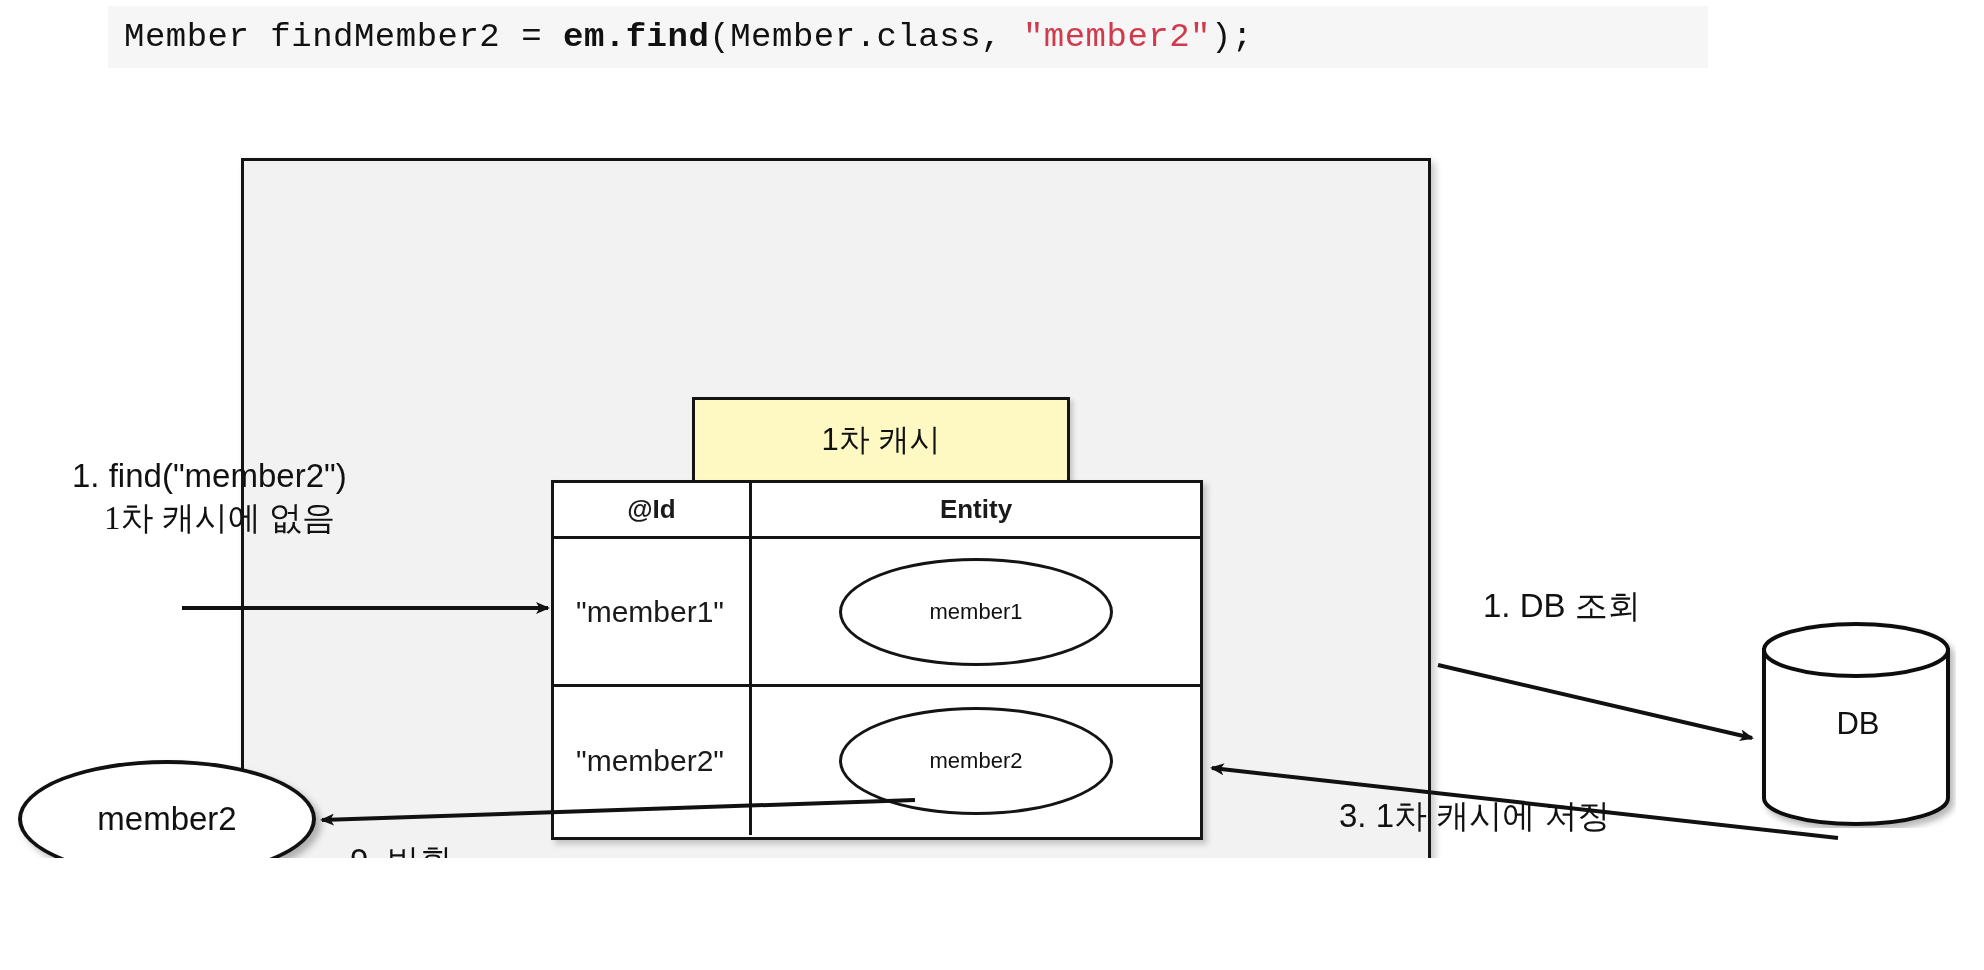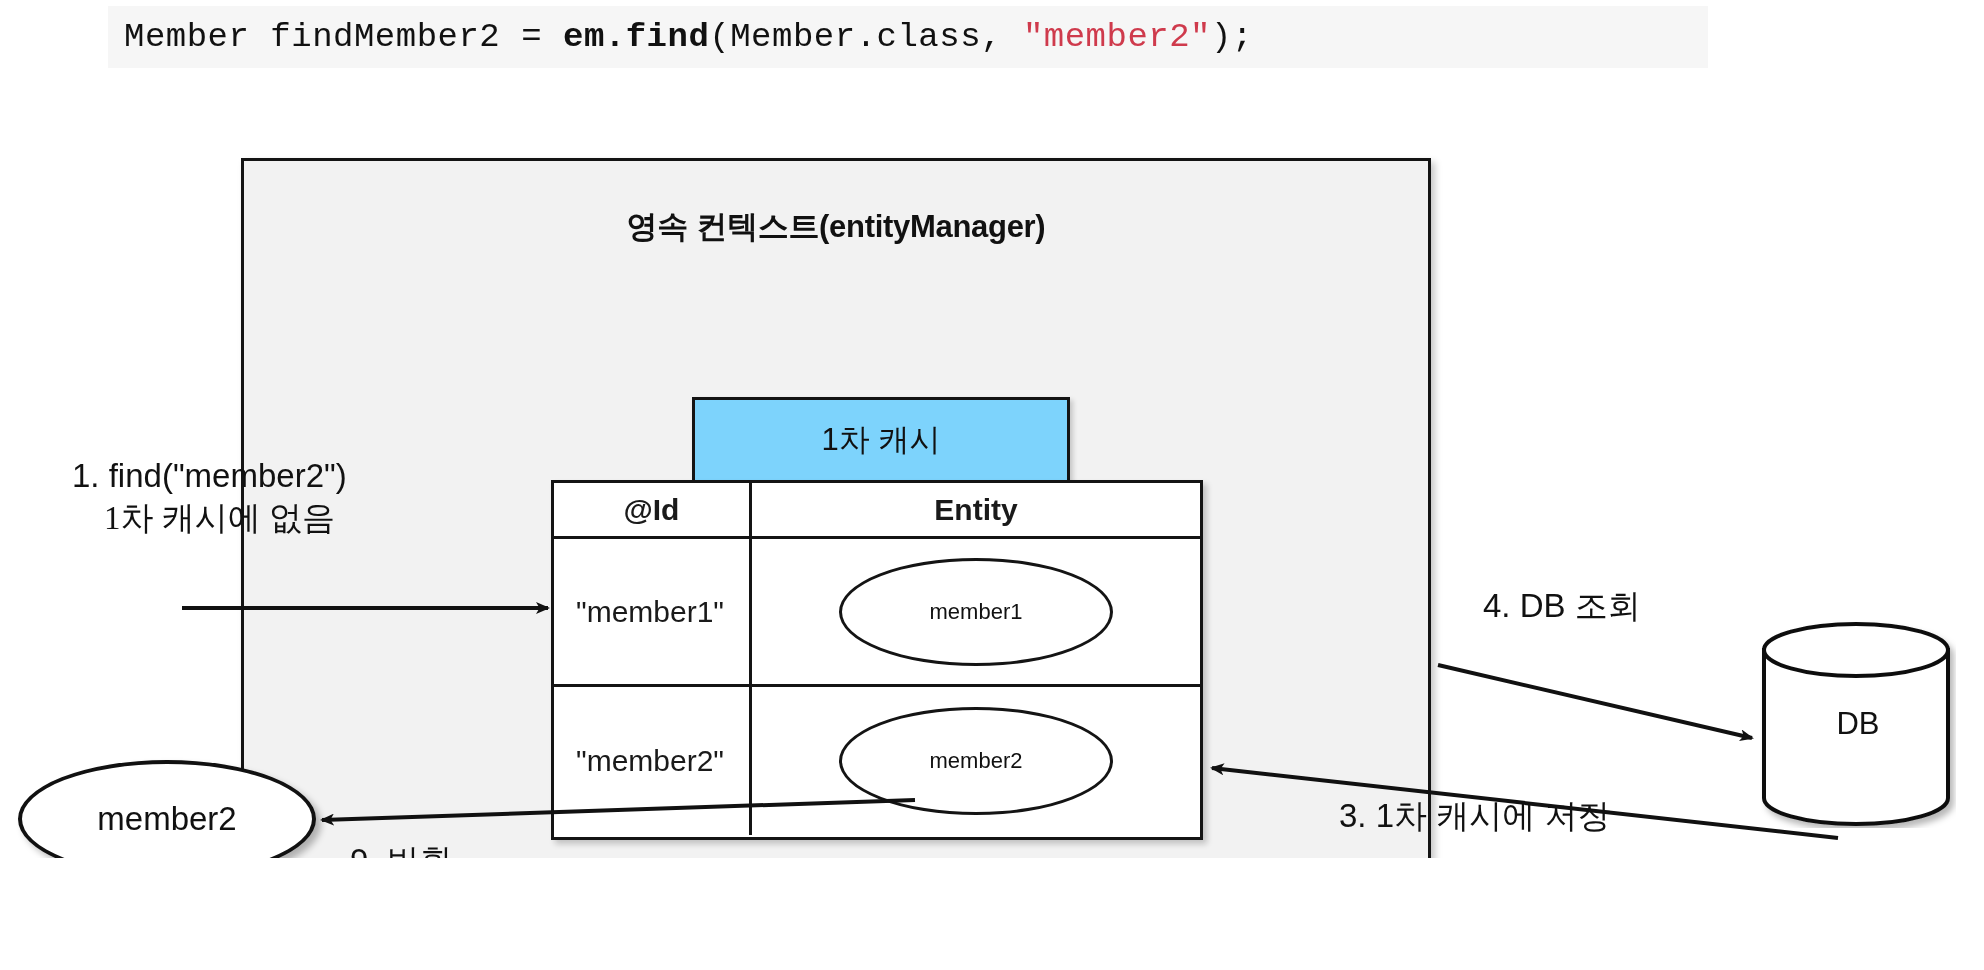--- a/index.html
+++ b/index.html
@@ -67,21 +67,21 @@
     color: #111111;
   }
 
   
   .cache-tab {
     position: absolute;
     left: 692px;
     top: 397px;
     width: 378px;
     height: 86px;
-    background: #7dd3fc;
+    background: #fef9c3;
     border: 3px solid #141414;
     box-sizing: border-box;
     display: flex;
     align-items: center;
     justify-content: center;
     font-size: 31px;
     color: #111111;
     box-shadow: 3px 3px 5px rgba(0,0,0,0.18);
   }
 
@@ -127,21 +127,21 @@
     flex: 1;
     box-sizing: border-box;
     display: flex;
     align-items: center;
     justify-content: center;
     font-size: 30px;
   }
   .ct-head .ct-cell-id,
   .ct-head .ct-cell-entity {
     font-weight: bold;
-    font-size: 30px;
+    font-size: 26px;
   }
   .ct-body .ct-cell-id {
     justify-content: flex-start;
     padding-left: 22px;
     font-size: 30px;
   }
 
   
   .ellipse {
     width: 274px;
@@ -229,21 +229,20 @@
 </head>
 <body>
 
 <div id="page">
 
   <div class="code-bar">
     <div class="code-text"><span>Member findMember2 = </span><span class="kw-bold">em.find</span><span>(Member.class, </span><span class="str">"member2"</span><span>);</span></div>
   </div>
 
   <div class="pc-box"></div>
-  <div class="pc-title">영속 컨텍스트(entityManager)</div>
 
   <div class="cache-tab">1차 캐시</div>
 
   <div class="cache-table">
     <div class="ct-row ct-head">
       <div class="ct-cell-id">@Id</div>
       <div class="ct-cell-entity">Entity</div>
     </div>
     <div class="ct-row ct-body first">
       <div class="ct-cell-id">"member1"</div>
@@ -284,17 +283,17 @@
     <line x1="182" y1="608" x2="548" y2="608" stroke="#111111" stroke-width="4" marker-end="url(#ah)"></line>
 
     <line x1="1438" y1="665" x2="1752" y2="738" stroke="#111111" stroke-width="4" marker-end="url(#ah)"></line>
 
     <line x1="1838" y1="838" x2="1212" y2="768" stroke="#111111" stroke-width="4" marker-end="url(#ah)"></line>
 
     <line x1="915" y1="800" x2="322" y2="820" stroke="#111111" stroke-width="4" marker-end="url(#ah)"></line>
   </svg>
 
   <div class="lbl lbl-step1"><span>1. find("member2")</span><span class="l2">1차 캐시에 없음</span></div>
-  <div class="lbl lbl-step2">4. DB 조회</div>
+  <div class="lbl lbl-step2">1. DB 조회</div>
   <div class="lbl lbl-step3">3. 1차 캐시에 저장</div>
   <div class="lbl lbl-step4">9. 반환</div>
 
 </div>
 
 </body></html>

